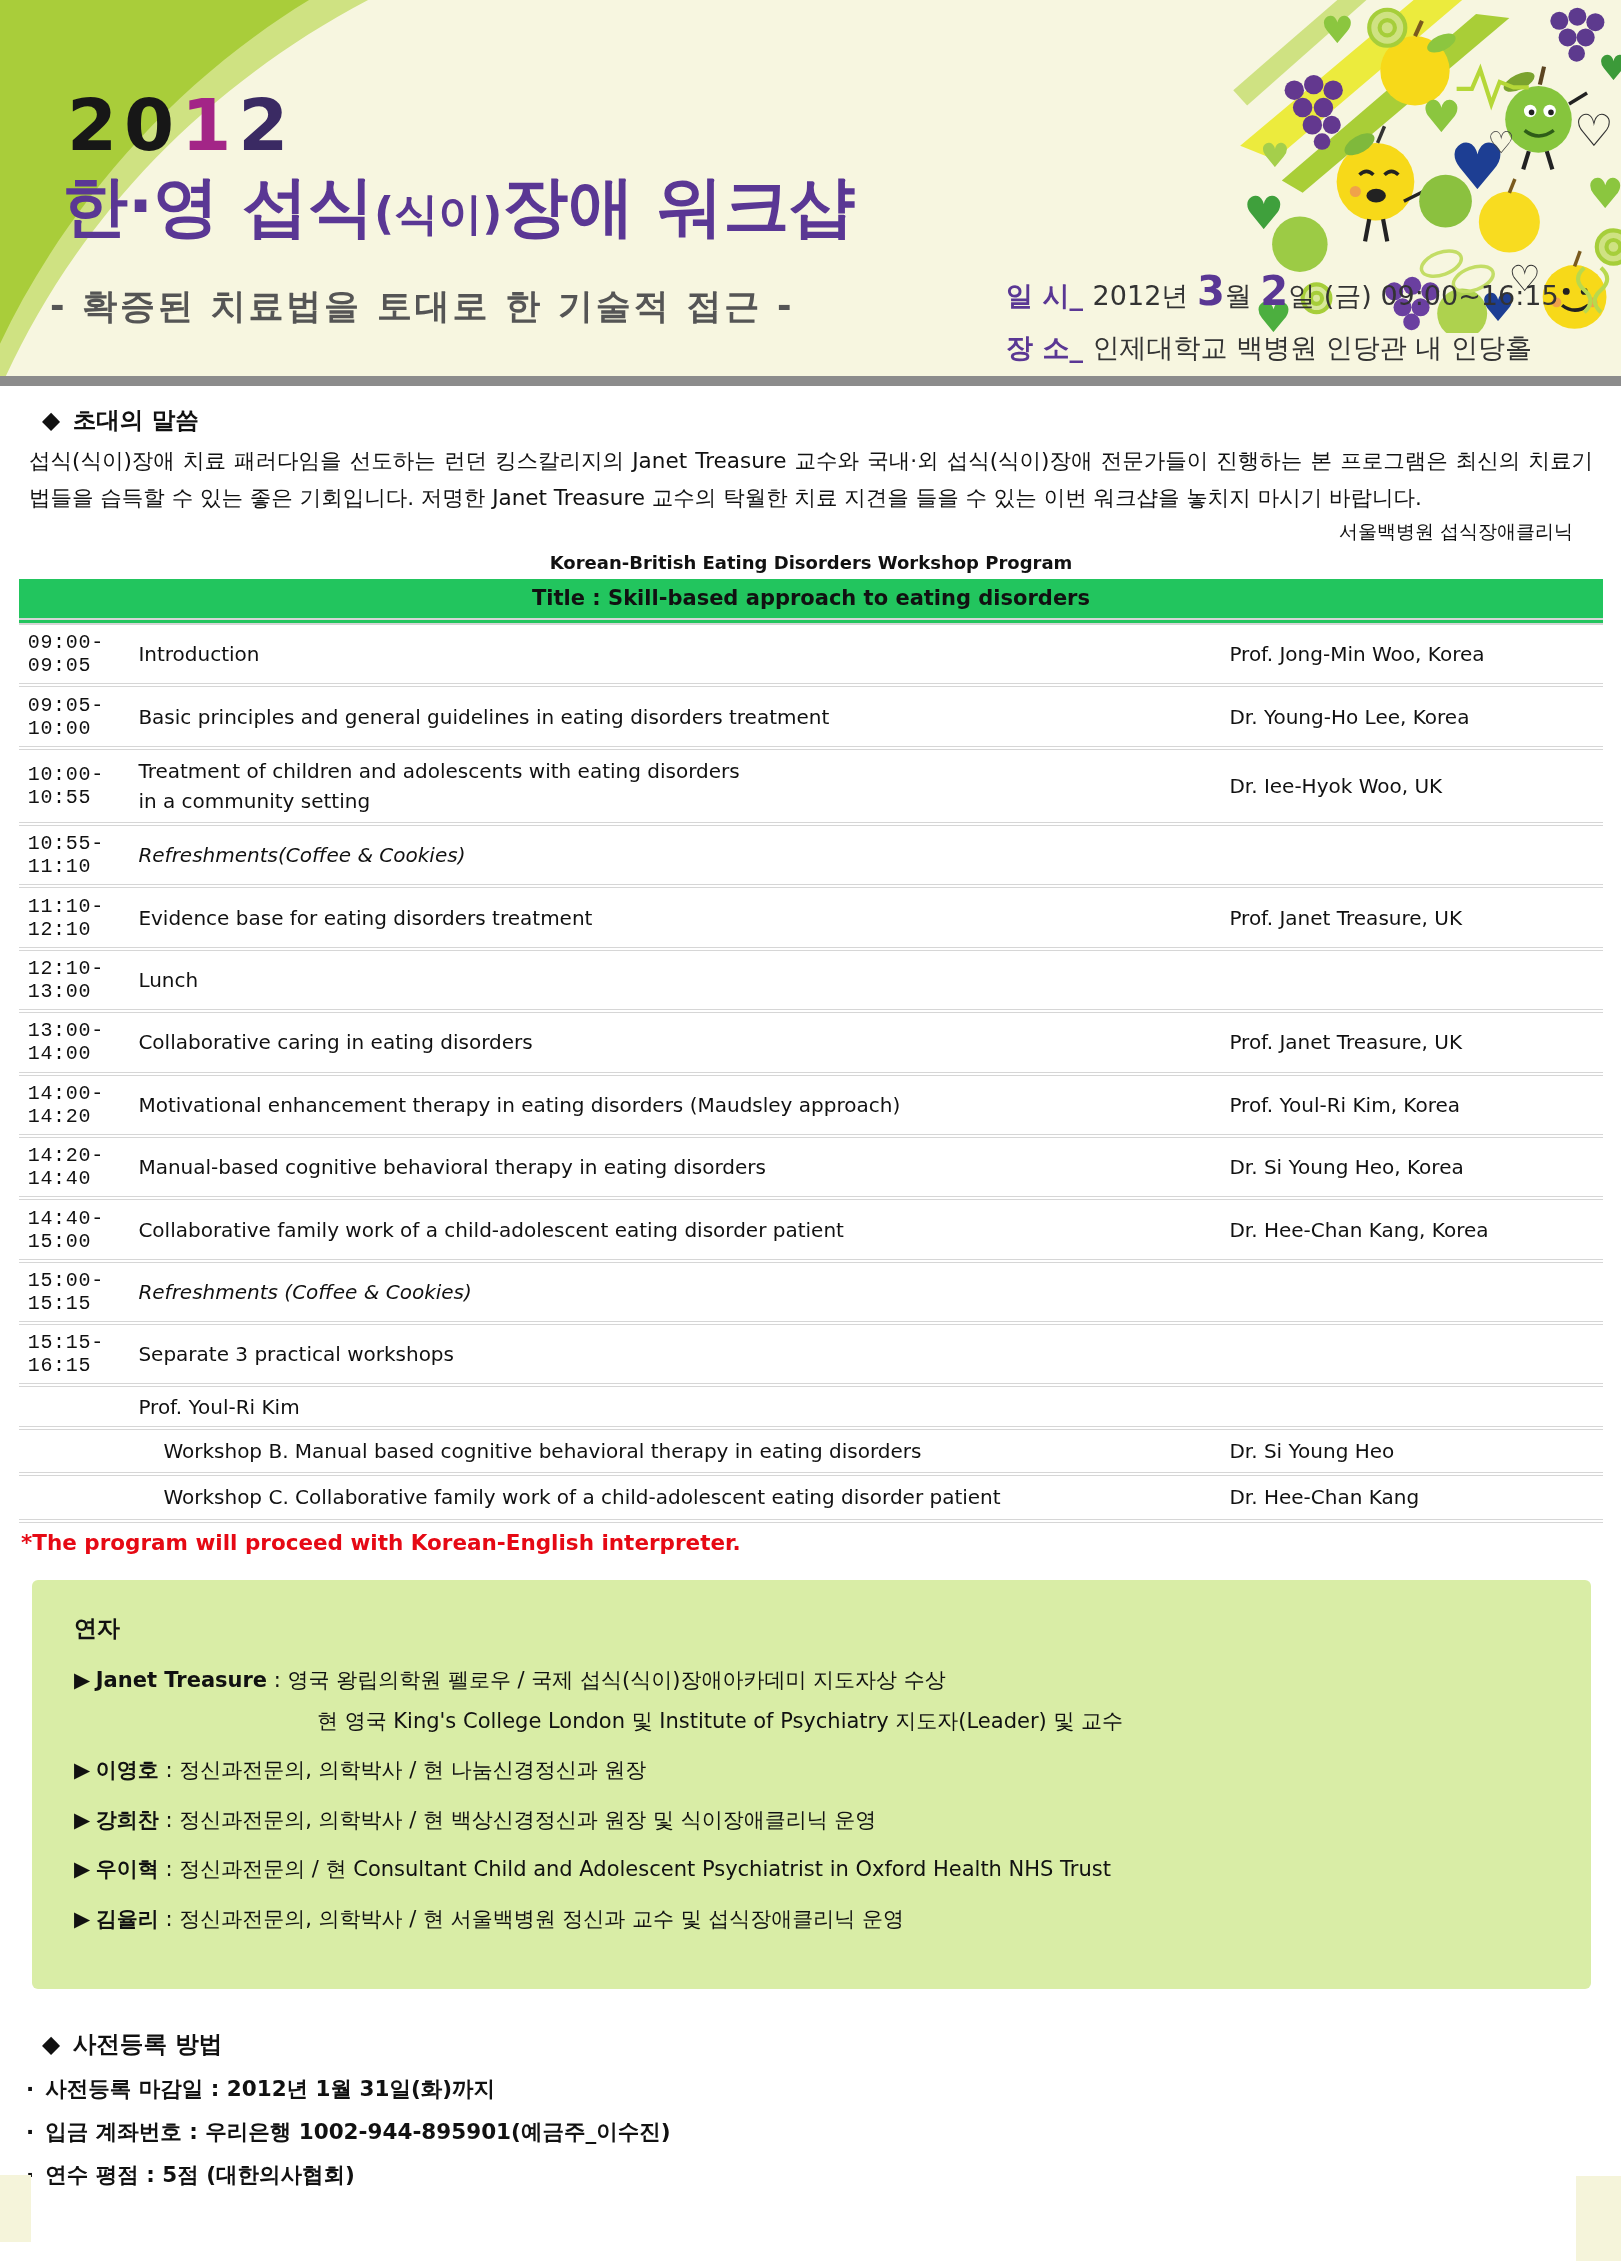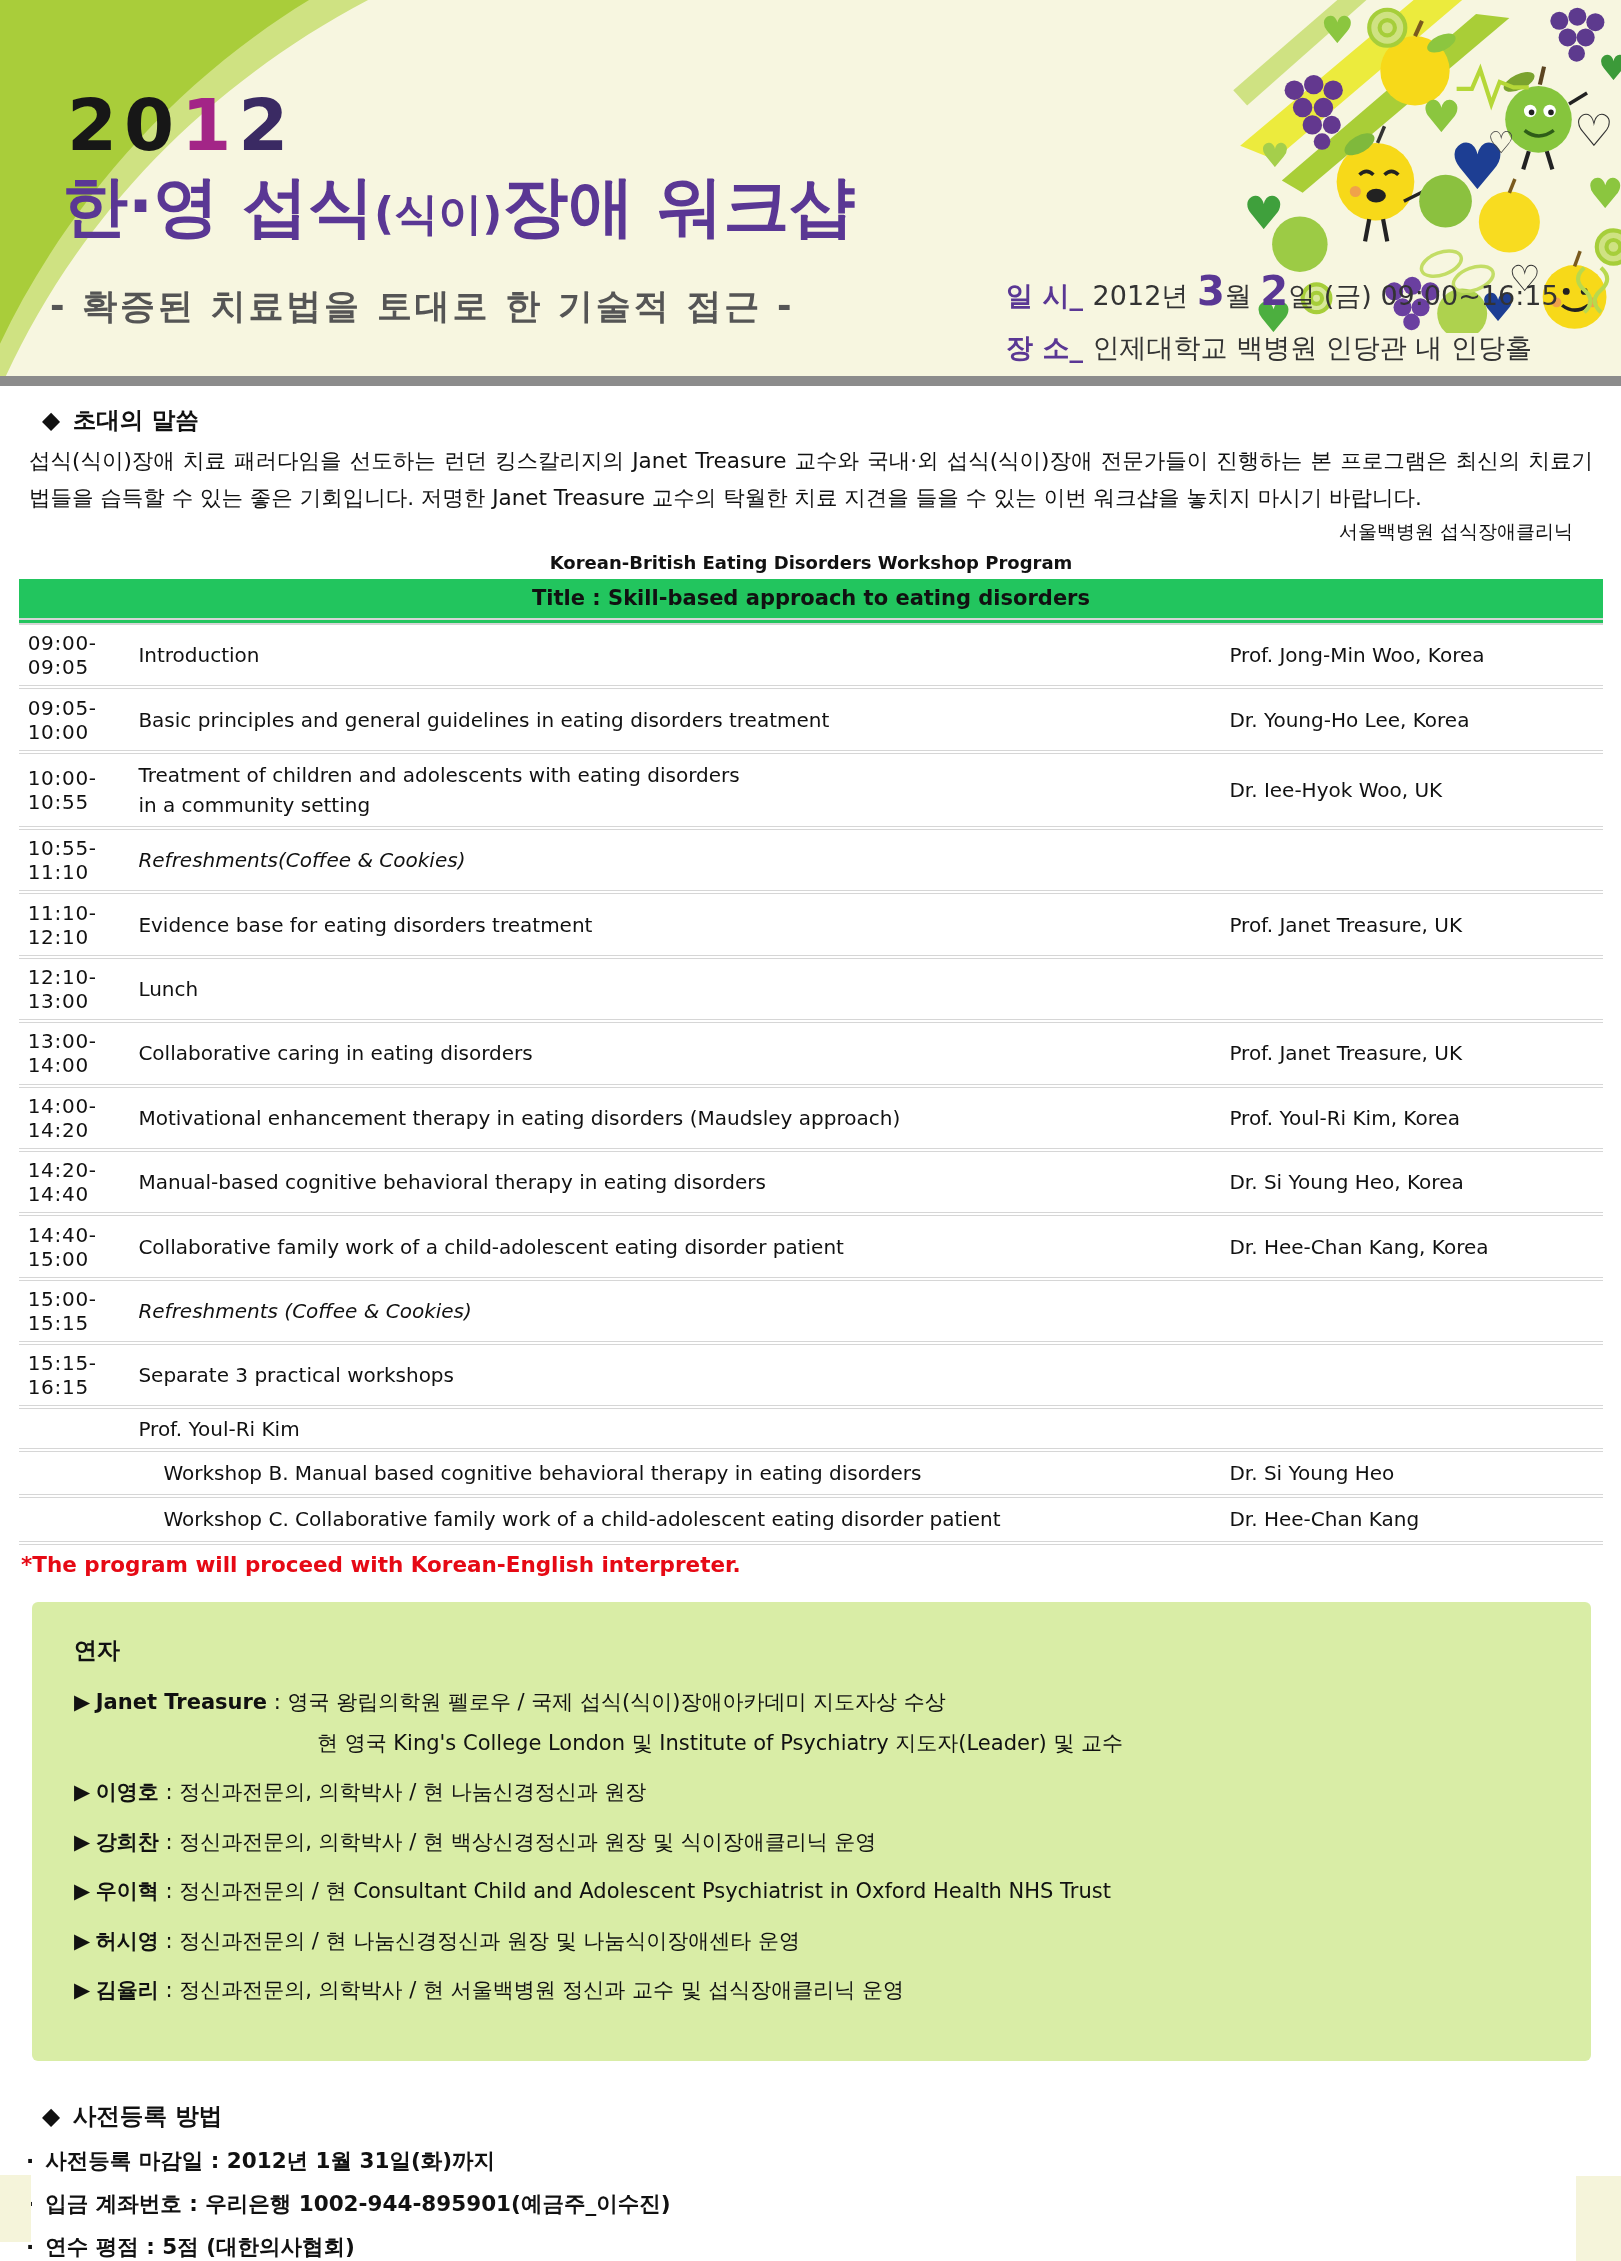--- a/index.html
+++ b/index.html
@@ -26,21 +26,21 @@
   .content{position:absolute;top:386px;left:0;width:1622px;padding:0;}
   .sec-heading{font-size:23.6px;font-weight:bold;color:#111;margin:18px 0 5.6px 42px;}
   .sec-heading .dia{margin-right:12.5px;}
   .inv-body{margin:4.2px 29px 0 29px;font-size:21.5px;line-height:1.74;text-align:justify;color:#111;}
   .signature{margin:2.8px 49px 0 0;text-align:right;font-size:19px;color:#111;}
   .program-title{margin:7px 0 5px 0;text-align:center;font-size:18px;font-weight:bold;color:#111;}
   
   .ptable{margin:5.6px 19.4px 0 19.4px;}
   .band{background:#22c55e;text-align:center;font-size:21px;font-weight:bold;color:#111;padding:7.6px 0;border-bottom:7px double #d6d6d6;}
   .prow{display:grid;grid-template-columns:119px 1091px auto;align-items:center;border-bottom:4.2px double #d6d6d6;padding:6.2px 0;font-size:20px;min-height:26px;}
-  .prow .pt{padding-left:8.3px;letter-spacing:0.7px;}
+  .prow .pt{padding-left:8.3px;letter-spacing:0.7px;font-family:Liberation Mono, monospace;}
   .prow .pp{white-space:pre-line;line-height:1.5;}
   .prow .ps{white-space:nowrap;}
   .prow.it .pp{font-style:italic;}
   .prow.ind .pp{padding-left:25px;}
   .red-note{margin:7px 12px 0 21px;font-size:21.5px;font-weight:bold;color:#e60914;}
   
   .spbox{margin:25px 31px 0 32px;background:#d9eda6;border-radius:6px;padding:33px 42px 36px 42px;}
   .sp-heading{font-size:23px;font-weight:bold;color:#111;margin-bottom:21px;}
   .sp-row{font-size:21px;color:#111;margin:18px 0;line-height:1.5;}
   .sp-row .arrow{margin-right:5.6px;}
@@ -280,21 +280,20 @@
     </div>
     <div class="red-note">*The program will proceed with Korean-English interpreter.</div>
 
     <div class="spbox">
       <div class="sp-heading">연자</div>
       <div id="speaker-rows">
           <div class="sp-row"><span class="arrow">▶</span><span class="sp-name">Janet Treasure</span><span> : </span><span class="sp-desc">영국 왕립의학원 펠로우 / 국제 섭식(식이)장애아카데미 지도자상 수상</span><div class="sp-line2">현 영국 King's College London 및 Institute of Psychiatry 지도자(Leader) 및 교수</div></div>
           <div class="sp-row"><span class="arrow">▶</span><span class="sp-name">이영호</span><span> : </span><span class="sp-desc">정신과전문의, 의학박사 / 현 나눔신경정신과 원장</span></div>
           <div class="sp-row"><span class="arrow">▶</span><span class="sp-name">강희찬</span><span> : </span><span class="sp-desc">정신과전문의, 의학박사 / 현 백상신경정신과 원장 및 식이장애클리닉 운영</span></div>
           <div class="sp-row"><span class="arrow">▶</span><span class="sp-name">우이혁</span><span> : </span><span class="sp-desc">정신과전문의 / 현 Consultant Child and Adolescent Psychiatrist in Oxford Health NHS Trust</span></div>
-          <div class="sp-row"><span class="arrow">▶</span><span class="sp-name">허시영</span><span> : </span><span class="sp-desc">정신과전문의 / 현 나눔신경정신과 원장 및 나눔식이장애센타 운영</span></div>
           <div class="sp-row"><span class="arrow">▶</span><span class="sp-name">김율리</span><span> : </span><span class="sp-desc">정신과전문의, 의학박사 / 현 서울백병원 정신과 교수 및 섭식장애클리닉 운영</span></div>
         </div>
     </div>
 
     <div class="sec-heading" style="margin-top:39px;">
       <span class="dia">◆</span><span>사전등록 방법</span>
     </div>
     <div class="bullet">
       <span class="dot">·</span><span>사전등록 마감일 :</span> <span>2012년 1월 31일(화)까지</span>
     </div>

